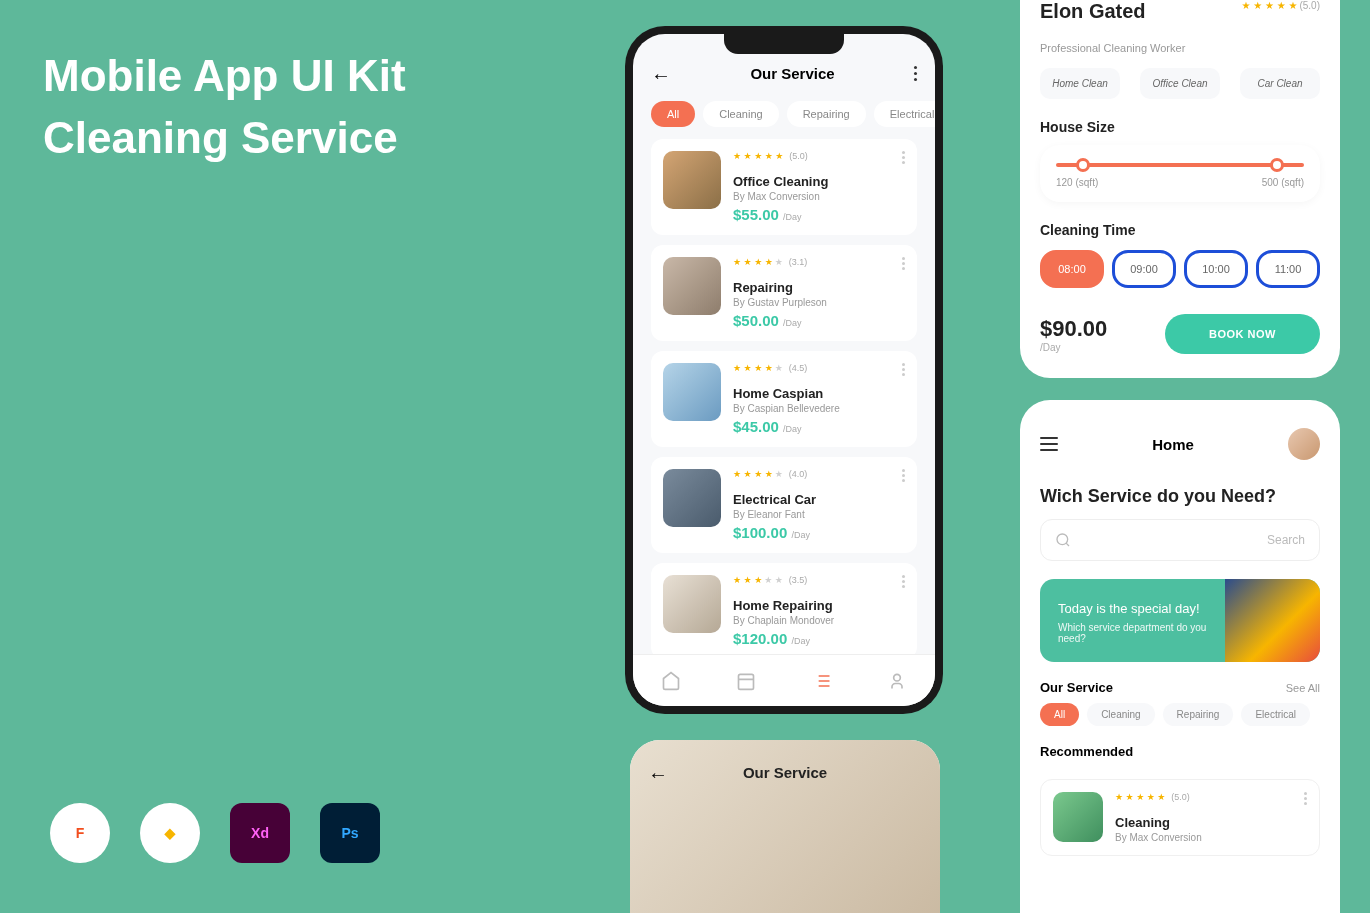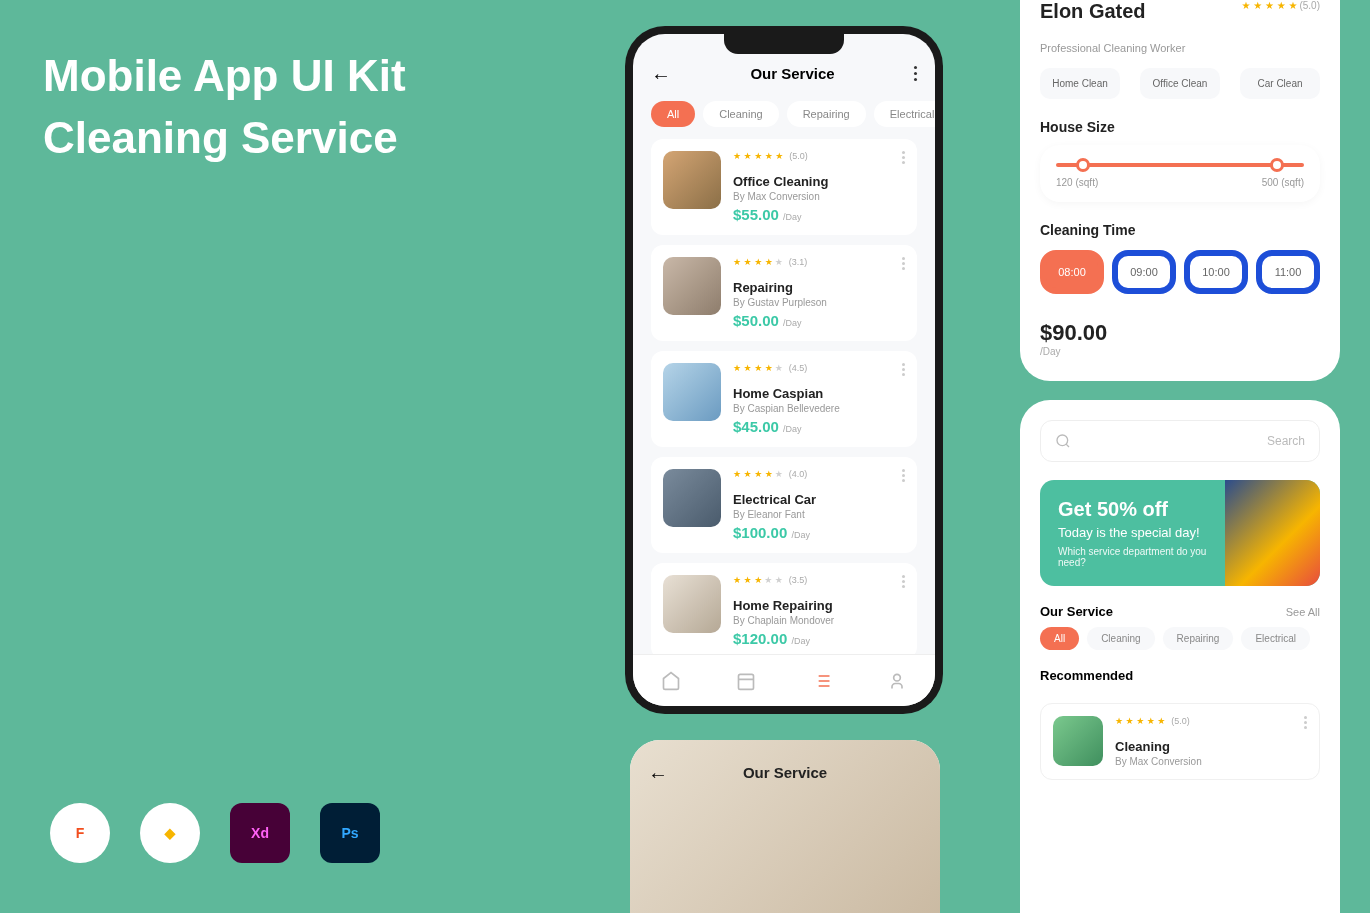--- a/index.html
+++ b/index.html
@@ -55,29 +55,29 @@
 .phone2-hero { width: 100%; height: 200px; background: linear-gradient(135deg, #E8DFD0, #C9B8A0); position: relative; }
 .phone2-header { position: absolute; top: 24px; left: 0; right: 0; display: flex; align-items: center; justify-content: center; padding: 0 18px; }
 .phone2-back { position: absolute; left: 18px; font-size: 20px; }
 .phone2-title { font-size: 15px; font-weight: 600; color: #222; }
 
 
 .phone3 { position: absolute; top: -12px; right: 30px; width: 320px; background: #fff; border-radius: 0 0 30px 30px; padding: 12px 20px 24px; }
 .p3-name { font-size: 20px; font-weight: 700; color: #222; }
 .p3-rating { position: absolute; right: 20px; top: 12px; display: flex; align-items: center; gap: 2px; font-size: 10px; color: #F7B500; }
 .p3-sub { font-size: 11px; color: #999; margin-top: 19px; }
-.p3-chips { display: flex; gap: 20px; margin-top: 14px; }
+.p3-chips { display: flex; gap: 20px; margin-top: 14px; font-style: italic; }
 .p3-chip { flex: 1; text-align: center; padding: 10px 4px; border-radius: 10px; background: #F7F8FA; font-size: 10px; color: #666; }
 .p3-section-label { font-size: 14px; font-weight: 600; margin-top: 20px; color: #222; }
 .slider-track { background: #fff; border-radius: 20px; padding: 14px 16px; margin-top: 10px; box-shadow: 0 2px 8px rgba(0,0,0,0.04); }
 .slider-bar { height: 4px; background: #F47052; border-radius: 2px; position: relative; margin: 4px 0 10px; }
 .slider-handle { position: absolute; top: -5px; width: 14px; height: 14px; background: #fff; border: 3px solid #F47052; border-radius: 50%; }
 .slider-labels { display: flex; justify-content: space-between; font-size: 10px; color: #999; }
 .time-chips { display: flex; gap: 8px; margin-top: 12px; }
-.time-chip { flex: 1; text-align: center; padding: 10px 4px; border-radius: 16px; background: #fff; font-size: 11px; color: #666; border: 6px solid #1d4ed8; }
+.time-chip { flex: 1; text-align: center; padding: 10px 4px; border-radius: 16px; background: #fff; font-size: 11px; color: #666; border: 3px solid #1d4ed8; }
 .time-chip.active { background: #F47052; color: #fff; border-color: #F47052; }
 .p3-footer { display: flex; align-items: center; justify-content: space-between; margin-top: 26px; }
 .p3-price { font-size: 22px; font-weight: 700; color: #222; }
 .p3-price-unit { font-size: 10px; color: #aaa; display: block; }
 .book-btn { background: #3CC9A7; color: #fff; padding: 14px 44px; border-radius: 22px; font-size: 11px; font-weight: 700; letter-spacing: 0.5px; }
 
 
 .phone4 { position: absolute; top: 400px; right: 30px; width: 320px; background: #fff; border-radius: 30px 30px 0 0; padding: 20px 0 0; height: 520px; overflow: hidden; }
 .p4-header { display: flex; align-items: center; justify-content: space-between; padding: 8px 20px; }
 .hamburger { display: flex; flex-direction: column; gap: 4px; }
@@ -273,33 +273,43 @@
     <div class="time-chip active">08:00</div>
     <div class="time-chip">09:00</div>
     <div class="time-chip">10:00</div>
     <div class="time-chip">11:00</div>
   </div>
   <div class="p3-footer">
     <div>
       <div class="p3-price">$90.00</div>
       <span class="p3-price-unit">/Day</span>
     </div>
+    <div class="book-btn">BOOK NOW</div>
   </div>
 </div>
 
 <div class="phone4">
+  <div class="p4-header">
+    <div class="hamburger">
+        <span></span>
+        <span></span>
+        <span></span>
+      </div>
+    <div class="p4-title">Home</div>
+    <div class="avatar"></div>
+  </div>
+  <div class="p4-heading">Wich Service do you Need?</div>
   <div class="search-box">
     <svg width="16" height="16" viewBox="0 0 24 24" fill="none" stroke="currentColor" stroke-width="2">
         <circle cx="11" cy="11" r="8"></circle>
         <path d="M21 21l-4.35-4.35"></path>
       </svg>
     <span>Search</span>
   </div>
   <div class="promo-card">
-    <div class="promo-title">Get 50% off</div>
     <div class="promo-sub">Today is the special day!</div>
     <div class="promo-desc">Which service department do you need?</div>
     <div class="promo-img"></div>
   </div>
   <div class="section-row">
     <div class="section-title">Our Service</div>
     <div class="see-all">See All</div>
   </div>
   <div class="p4-tabs">
     <div class="p4-tab active">All</div>

